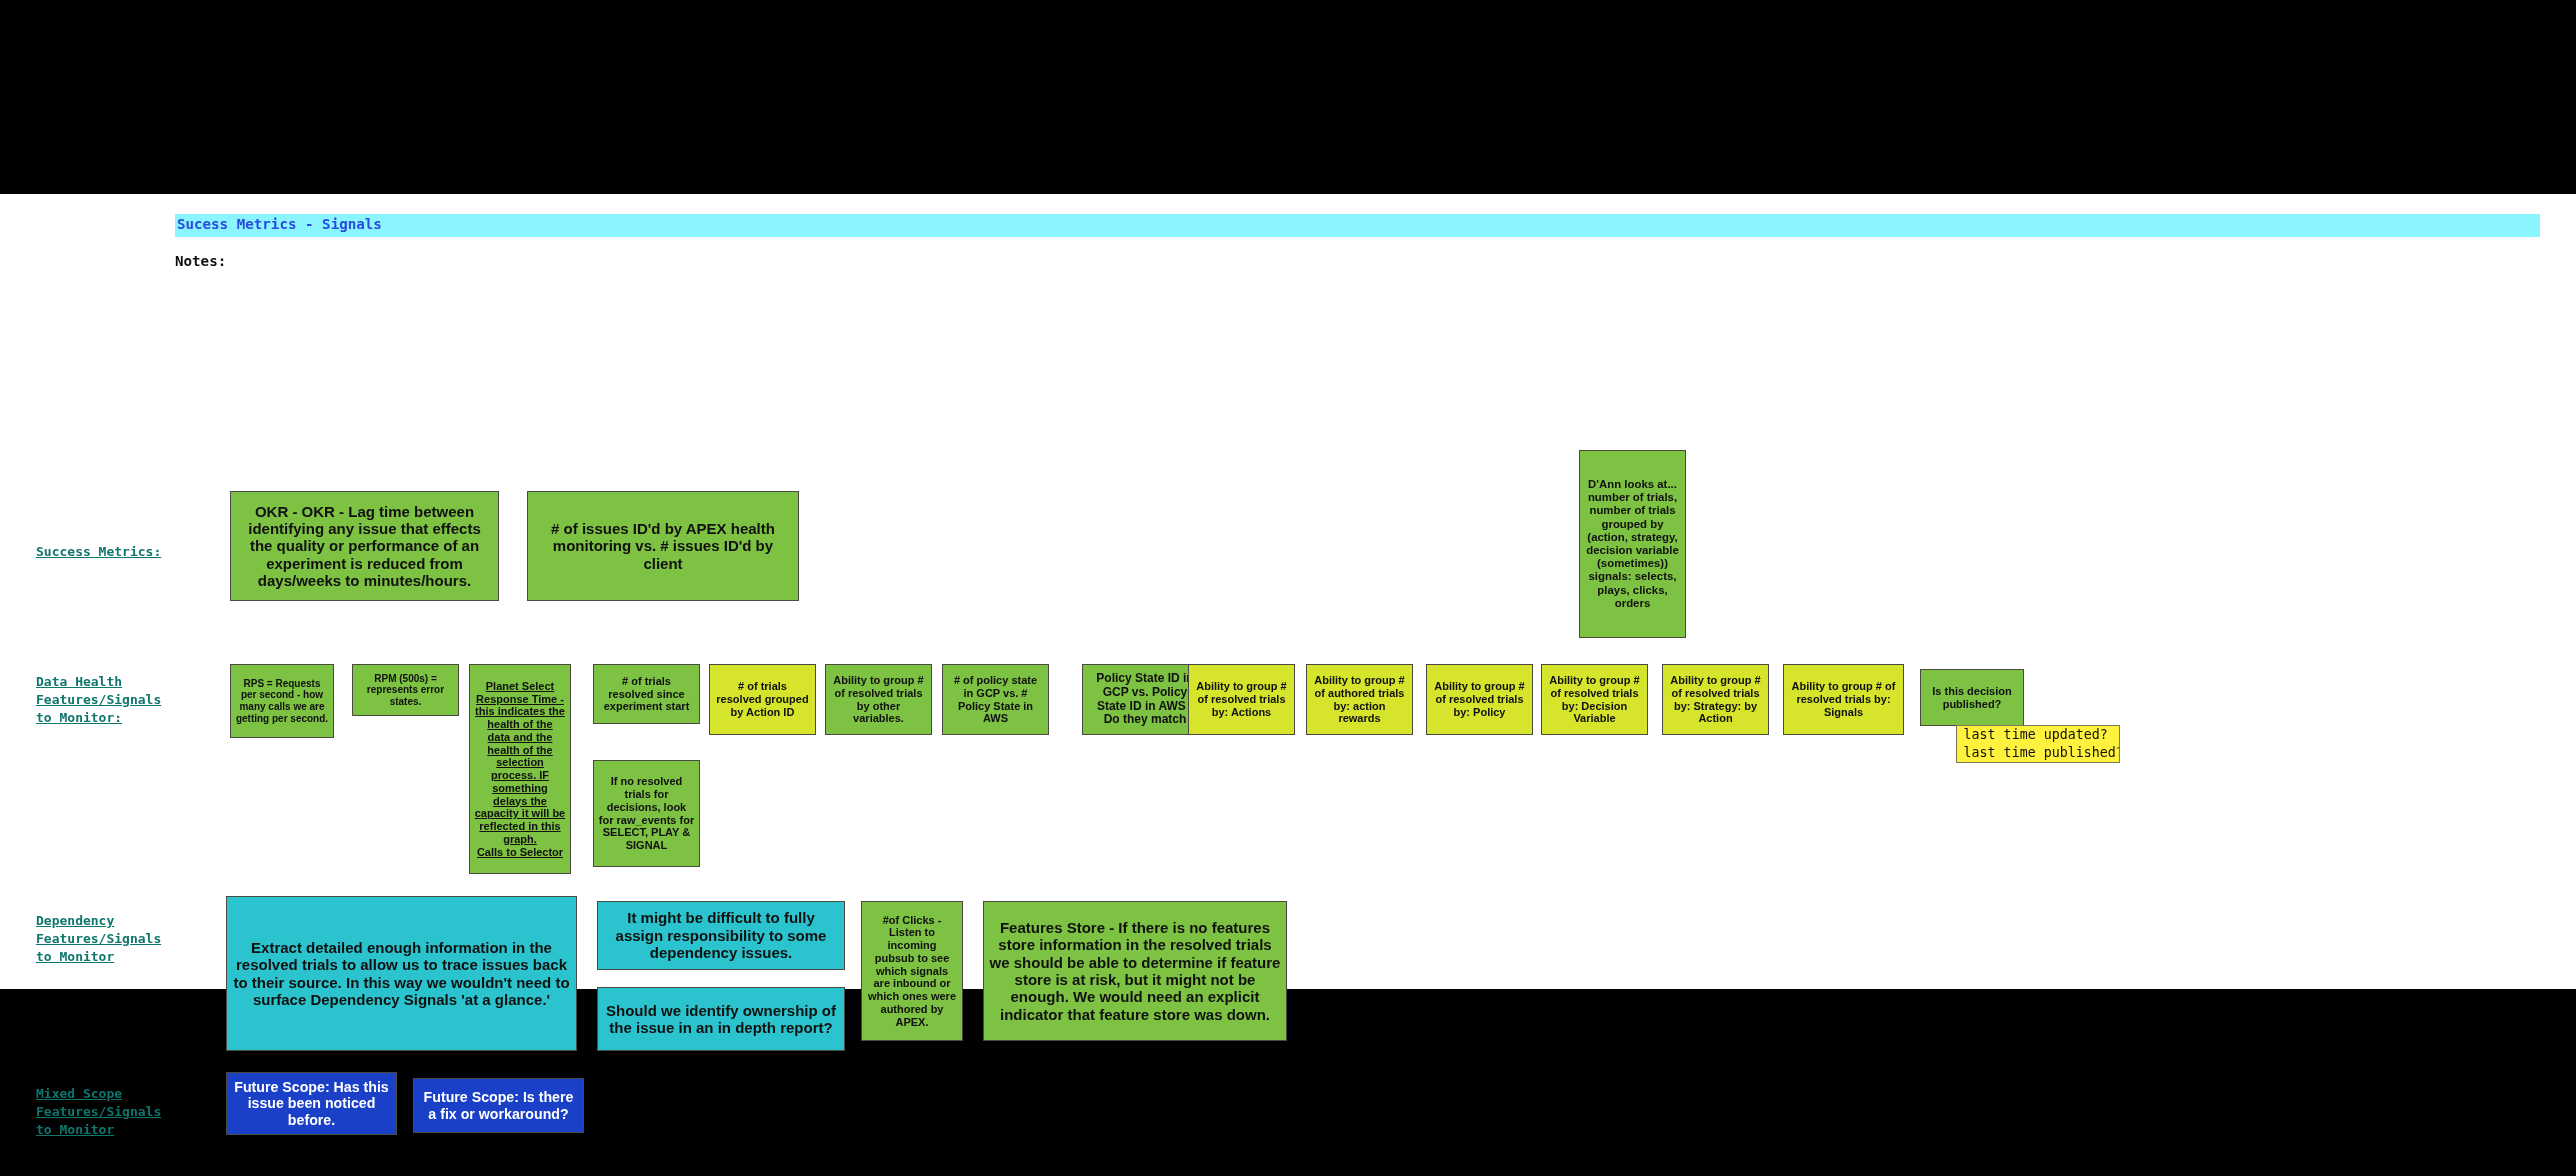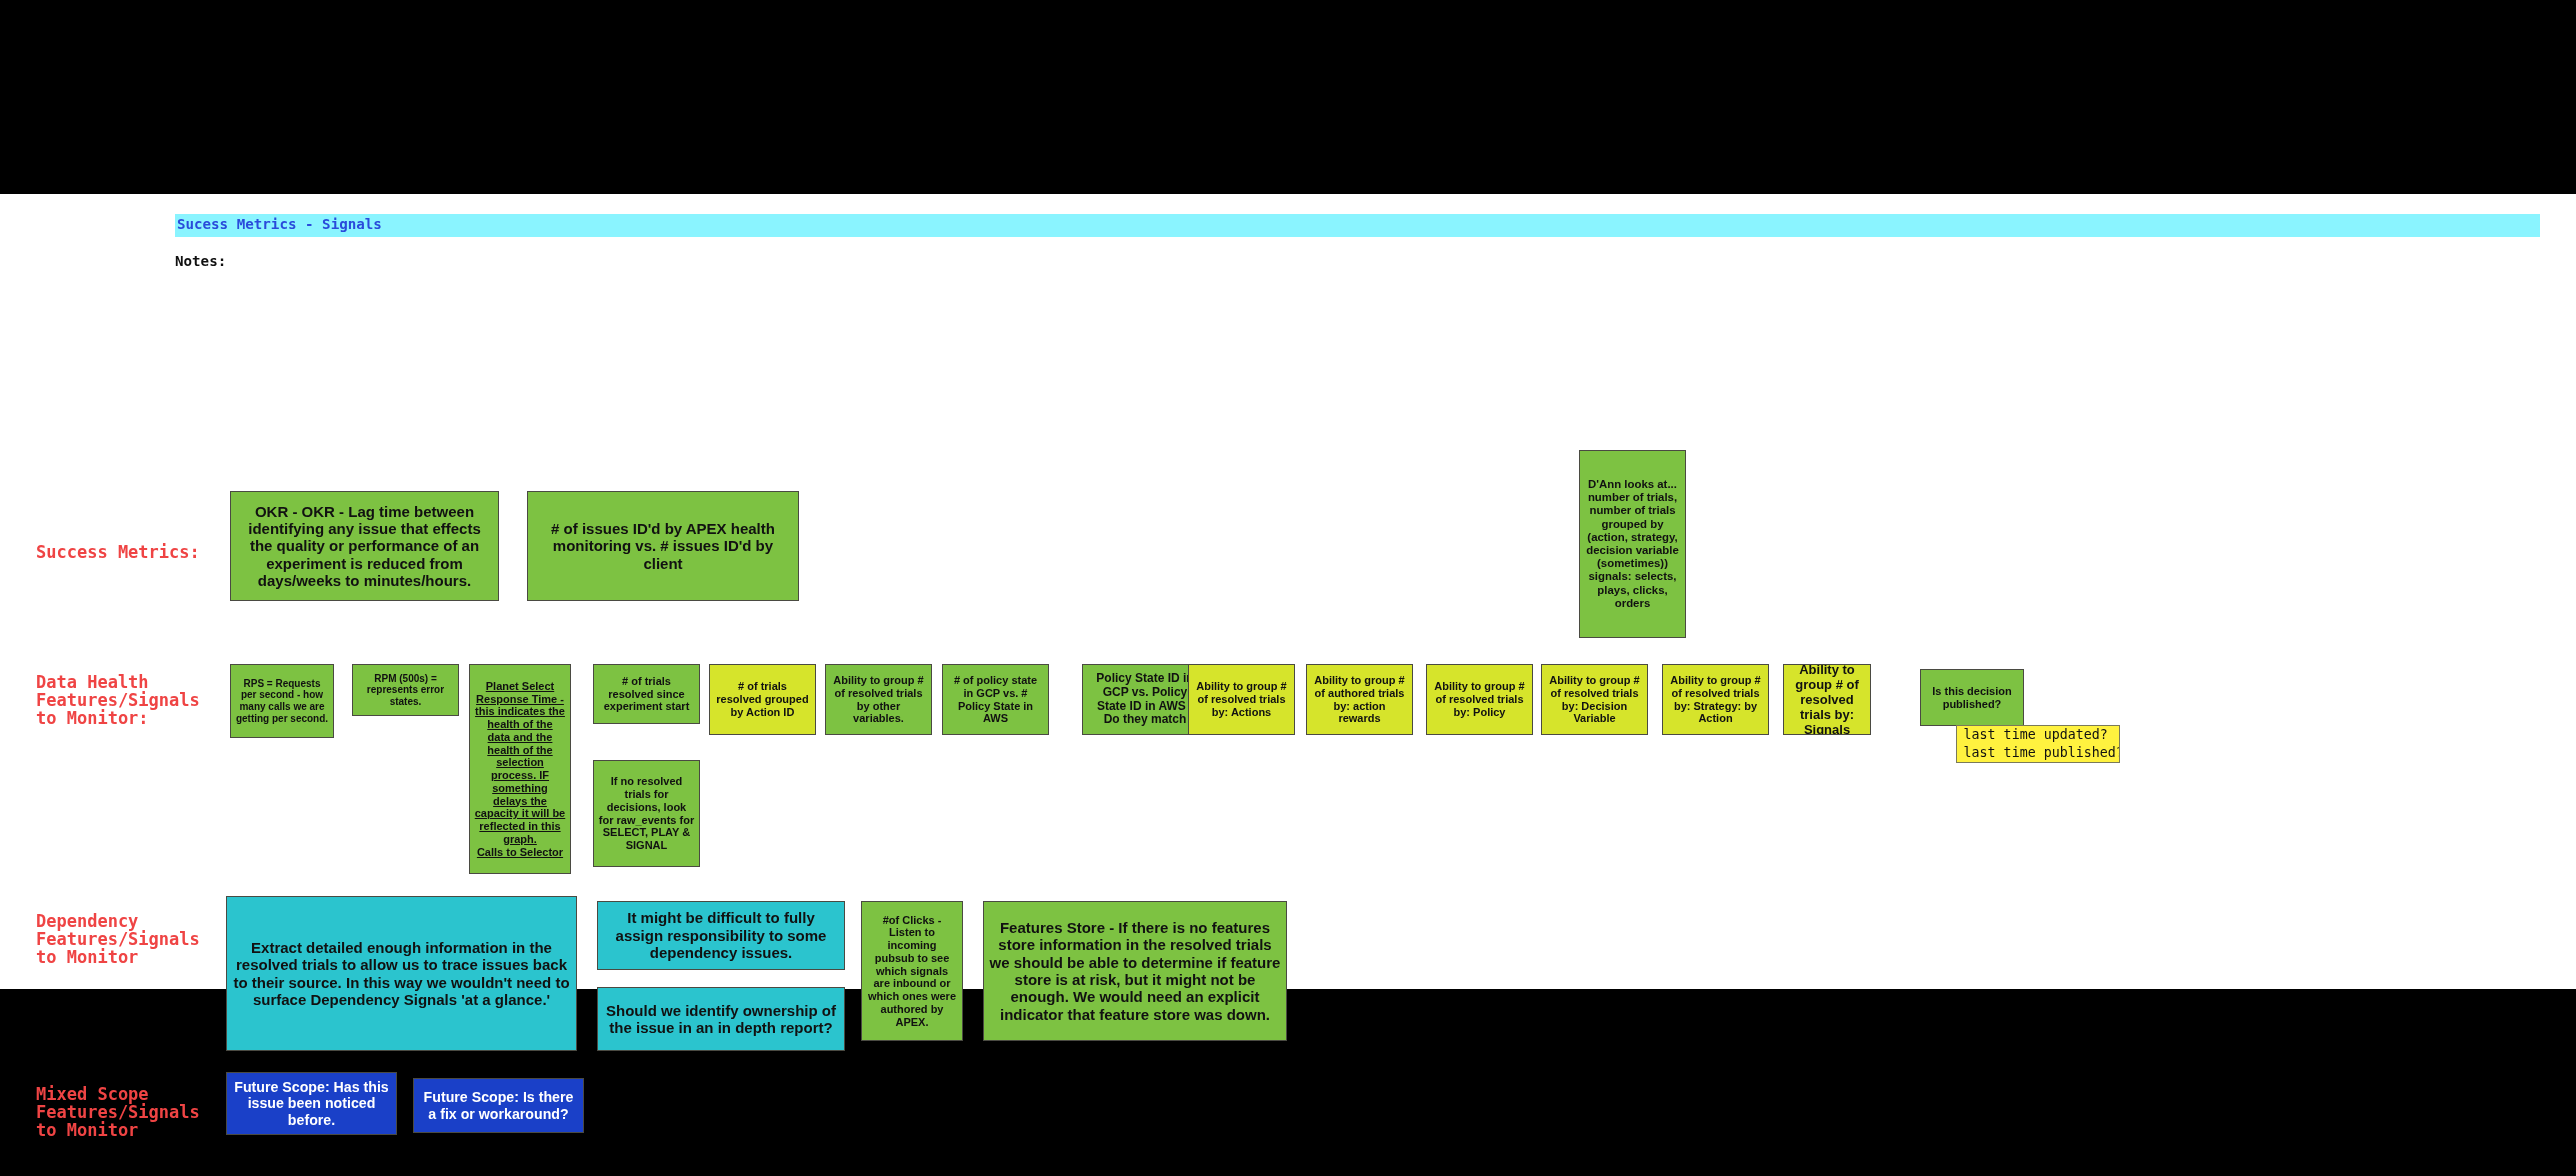--- a/index.html
+++ b/index.html
@@ -39,25 +39,26 @@
     left: 175px; top: 59px;
     font-family: "DejaVu Sans Mono", "Liberation Mono", monospace;
     font-size: 14.2px;
     font-weight: 700;
     color: #111111;
   }
   
   .row-label {
     position: absolute;
     font-family: "DejaVu Sans Mono", "Liberation Mono", monospace;
-    font-size: 17px;
+    font-size: 13px;
     font-weight: 700;
-    color: #ef4444;
+    color: #0f766e;
     line-height: 18px;
     white-space: pre;
+    text-decoration: underline;
   }
   
   .card {
     position: absolute;
     border: 1.9px solid #4A4A42;
     display: flex;
     align-items: center;
     justify-content: center;
     text-align: center;
     padding: 2.8px 4.7px;
@@ -138,21 +139,21 @@
   <div class="card chartre" style="left:1188px; top:470px; width:107px; height:71px; font-size:11px;">Ability to group # of resolved trials by:  Actions</div>
 
   <div class="card chartre" style="left:1306px; top:470px; width:107px; height:71px; font-size:11px;">Ability to group # of authored trials by: action rewards</div>
 
   <div class="card chartre" style="left:1426px; top:470px; width:107px; height:71px; font-size:11px;">Ability to group # of resolved trials by: Policy</div>
 
   <div class="card chartre" style="left:1541px; top:470px; width:107px; height:71px; font-size:11px;">Ability to group # of resolved trials by: Decision Variable</div>
 
   <div class="card chartre" style="left:1662px; top:470px; width:107px; height:71px; font-size:11px;">Ability to group # of resolved trials by: Strategy: by Action</div>
 
-  <div class="card chartre" style="left:1783px; top:470px; width:88px; height:71px; font-size:13px;">Ability to group # of resolved trials by: Signals</div>
+  <div class="card chartre" style="left:1783px; top:470px; width:121px; height:71px; font-size:11px;">Ability to group # of resolved trials by: Signals</div>
 
   <div class="card green" style="left:1920px; top:475px; width:104px; height:57px; font-size:11px;">Is this decision published?</div>
 
   <div class="card yellow" style="left:1956px; top:531px; width:164px; height:38px; font-size:13.3px;">
     <div>
       <span class="yline">last time updated?</span>
       <span class="yline">last time published?</span>
     </div>
   </div>
 

